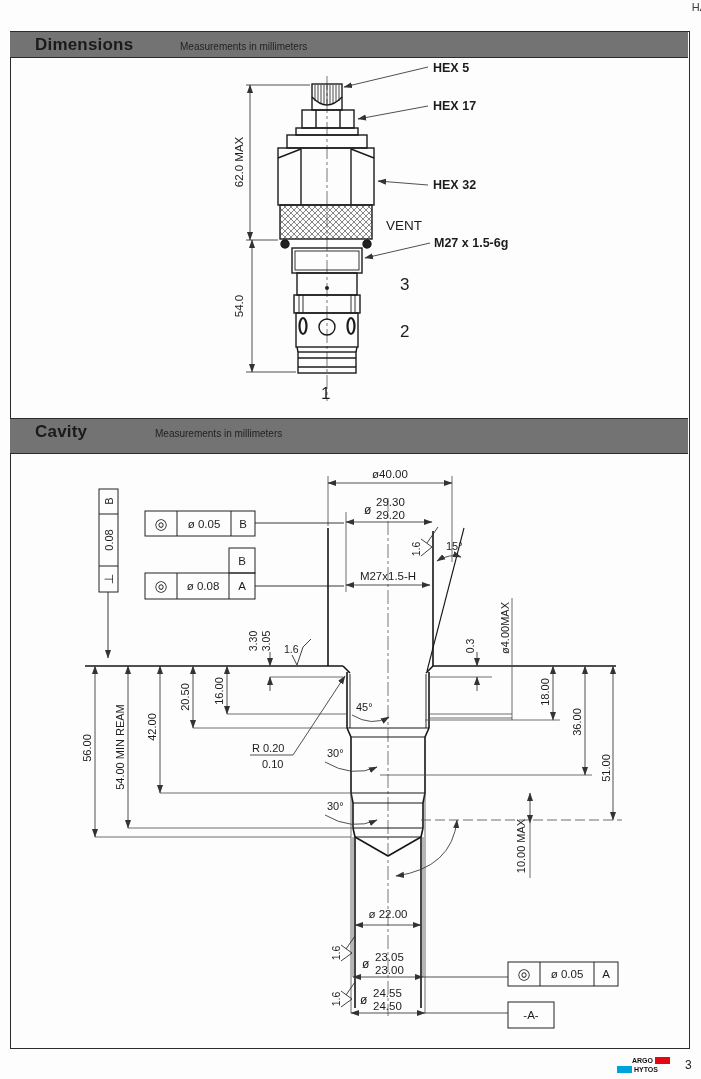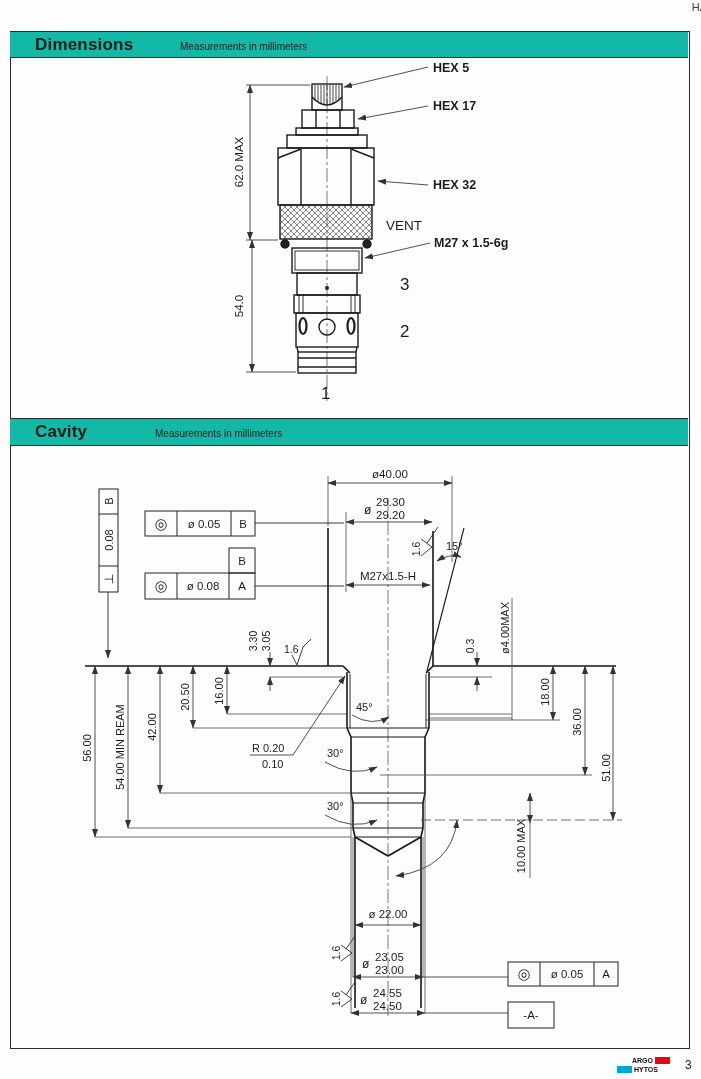--- a/index.html
+++ b/index.html
@@ -1,22 +1,22 @@
 <!DOCTYPE html>
 <html><head>
 <meta charset="utf-8">
 <style>
   html,body{margin:0;padding:0;background:#fff;}
   #page{position:relative;width:701px;height:1079px;background:#fdfdfd;
         font-family:"Liberation Sans","DejaVu Sans",sans-serif;color:#1a1a1a;overflow:hidden;padding-left:43px;}
   .doc-code{position:absolute;top:1px;right:10px;font-size:11px;color:#3a3a3a;}
   .border-box{position:absolute;left:10px;top:31px;width:678px;height:1016px;border:1.6px solid #2b2b2b;}
-  .band{position:absolute;left:10px;width:678px;background:#14b8a6;border-top:1.6px solid #2b2b2b;border-bottom:1.6px solid #2b2b2b;box-sizing:border-box;}
+  .band{position:absolute;left:10px;width:678px;background:#737373;border-top:1.6px solid #2b2b2b;border-bottom:1.6px solid #2b2b2b;box-sizing:border-box;}
   .band1{top:31px;height:27px;}
-  .band2{top:418px;height:28px;}
+  .band2{top:418px;height:36px;}
   .band .title{position:absolute;left:25px;top:3px;font-size:17px;font-weight:bold;letter-spacing:.2px;}
   .band .subtitle{position:absolute;top:9px;font-size:10px;color:#222;}
   .band1 .subtitle{left:170px;}
   .band2 .subtitle{left:145px;}
   svg{position:absolute;left:0;}
   svg text{font-family:"Liberation Sans","DejaVu Sans",sans-serif;fill:#1c1c1c;}
   .footer-logo{position:absolute;left:617px;top:1056px;width:56px;font-size:7px;font-weight:bold;line-height:8px;color:#111;}
   .lrow{display:flex;align-items:center;height:9px;}
   .lred{display:inline-block;width:15px;height:7px;margin-left:2px;}
   .lcyan{display:inline-block;width:15px;height:7px;margin-right:2px;}

